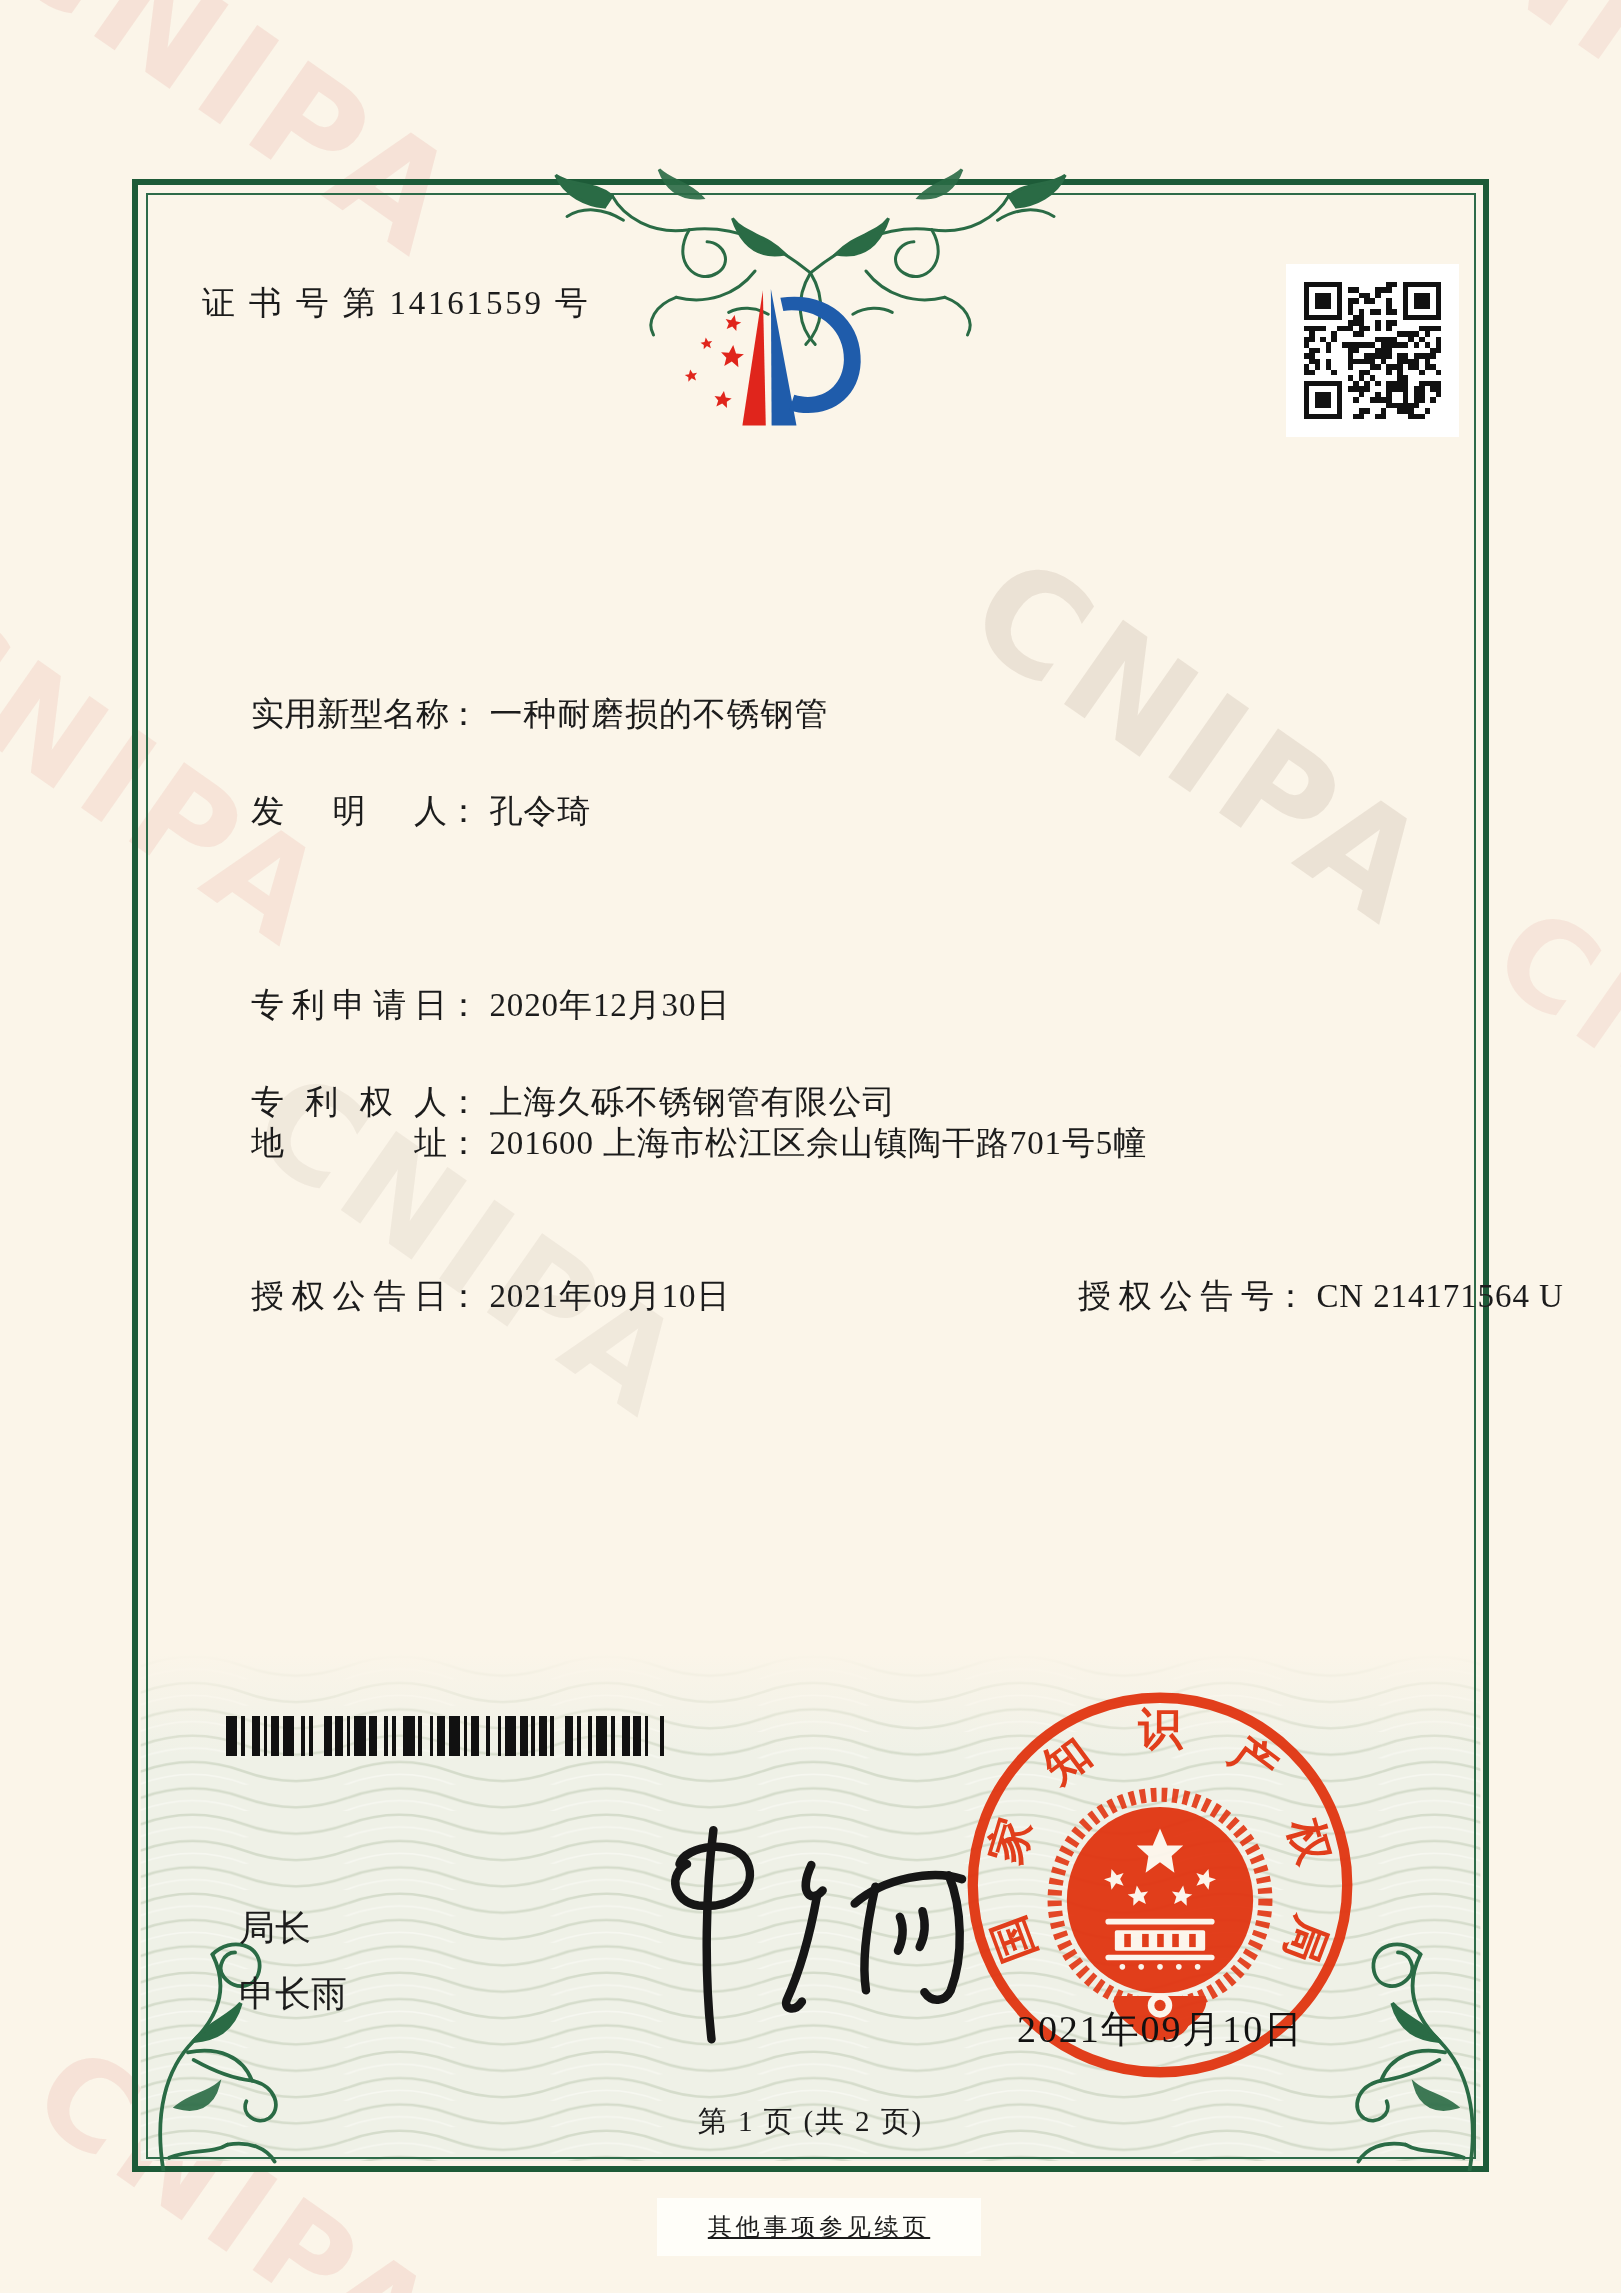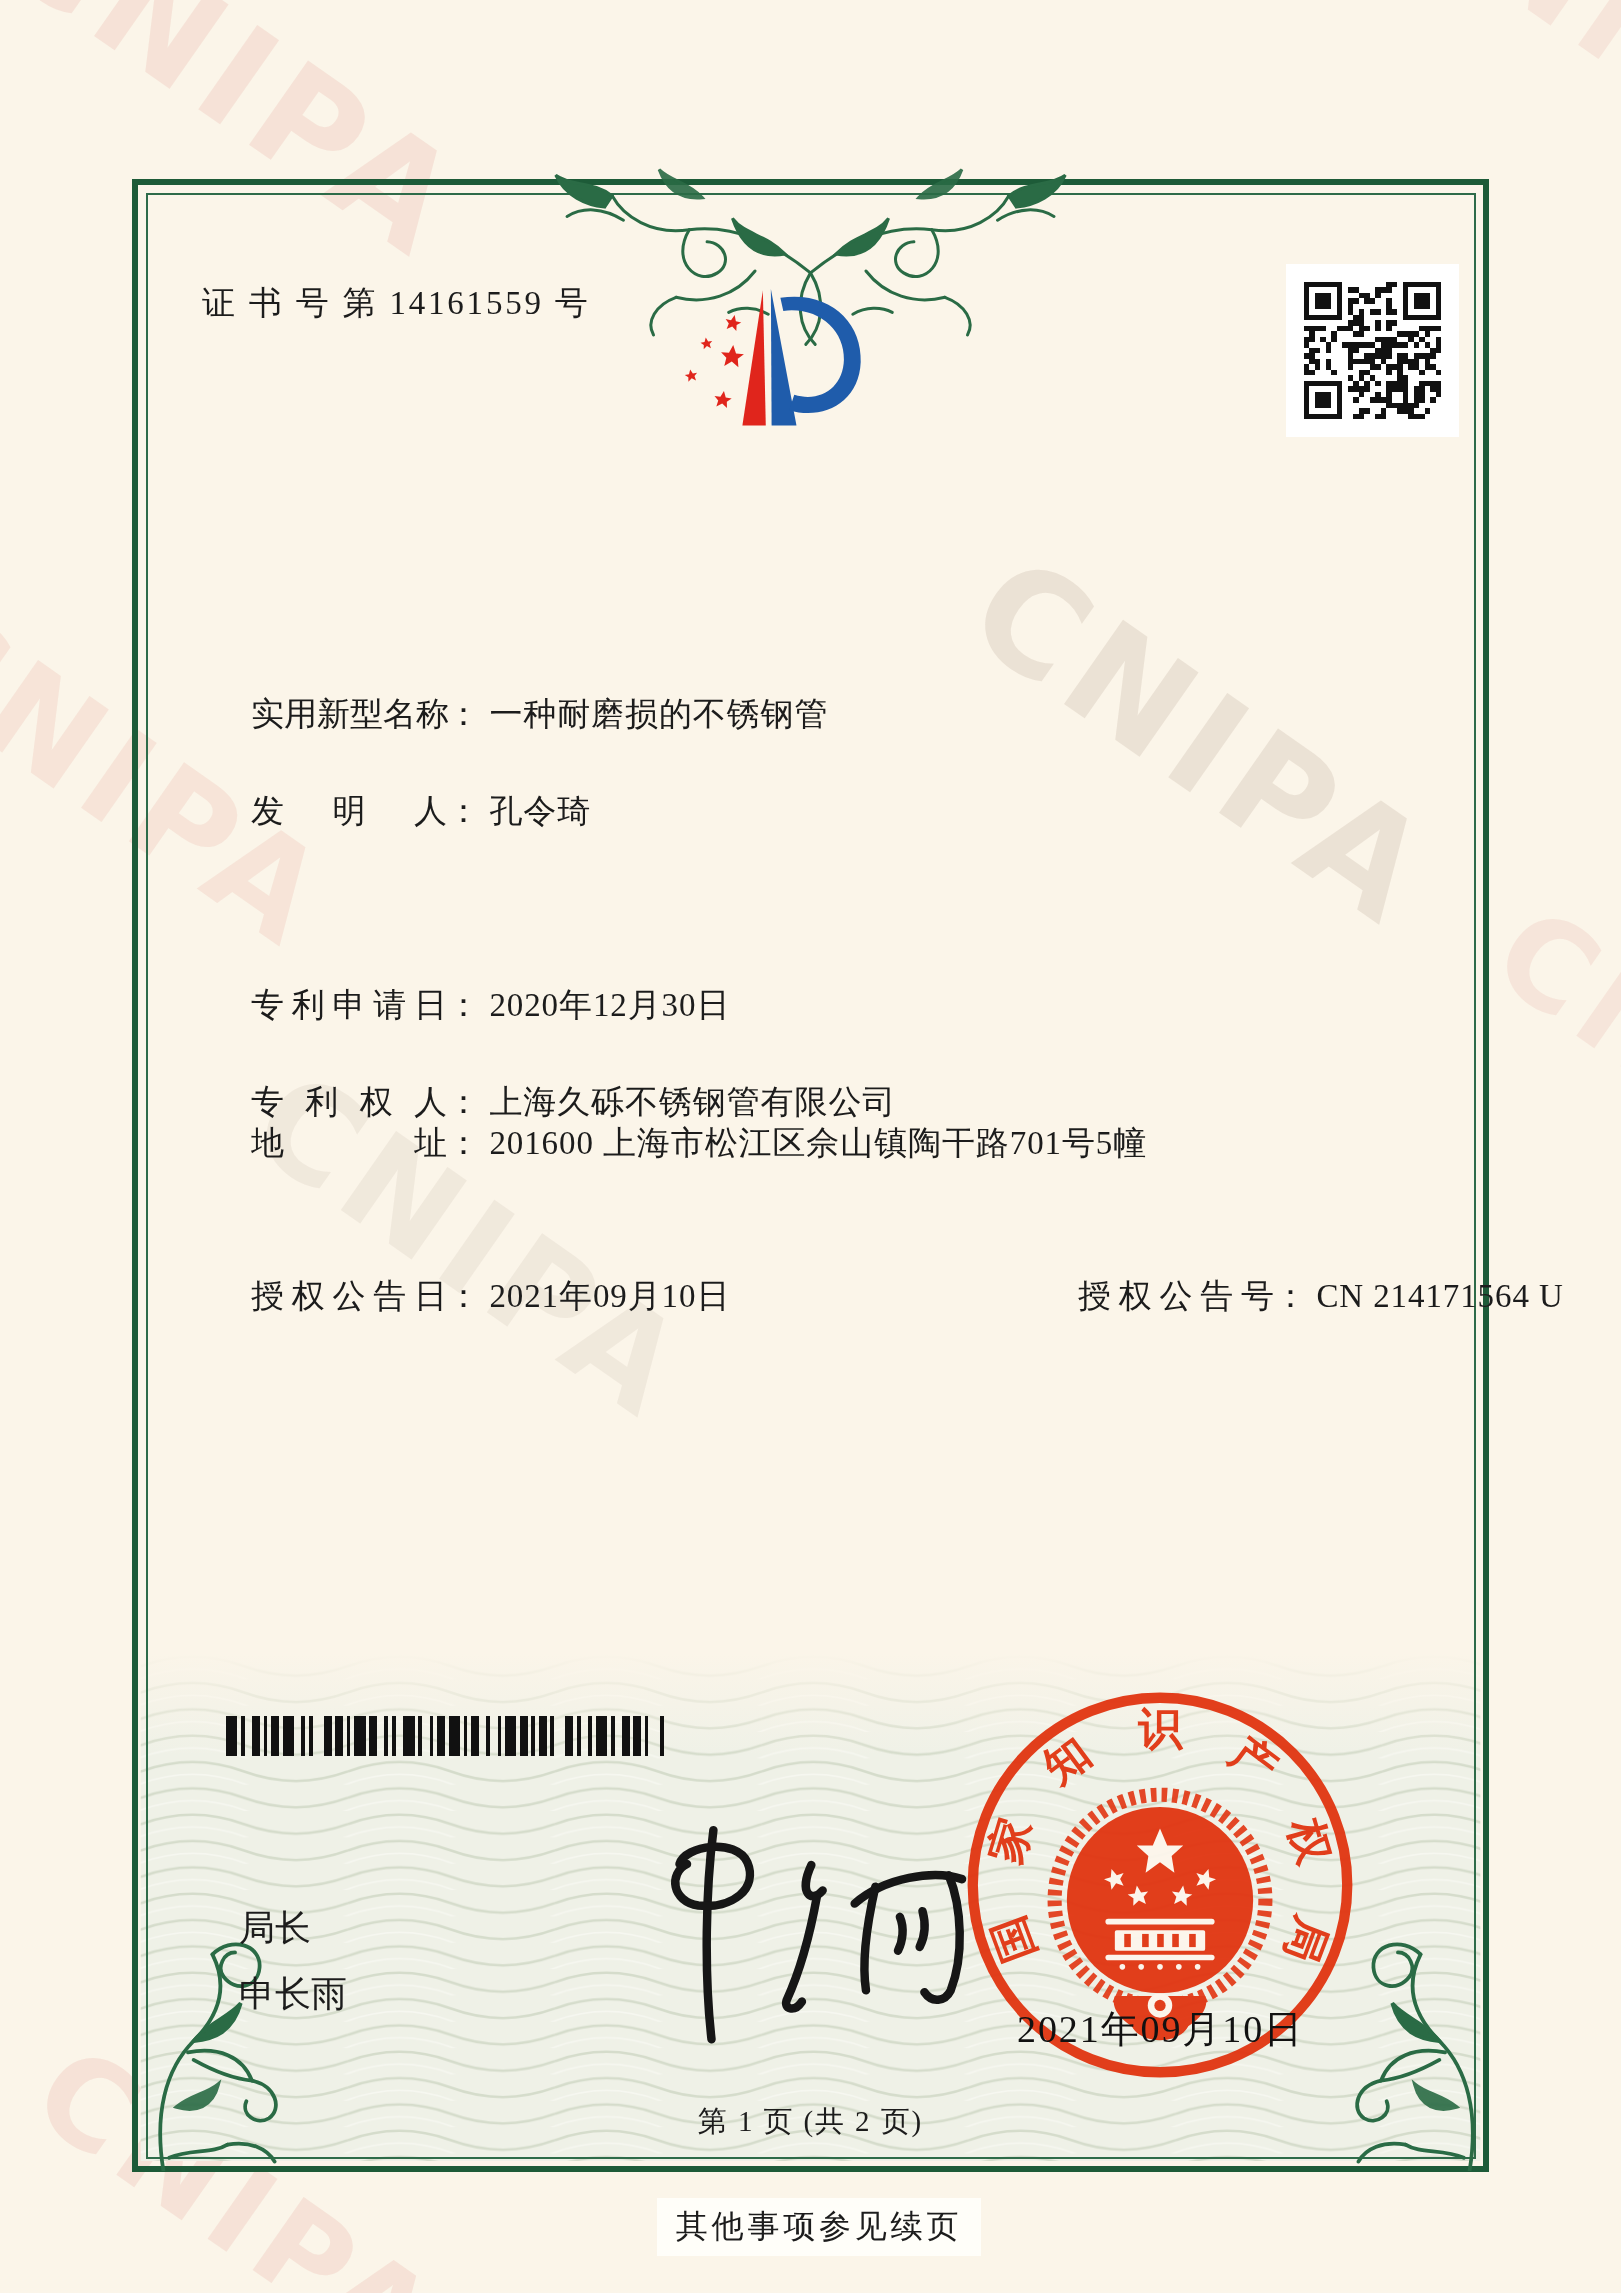--- a/index.html
+++ b/index.html
@@ -38,21 +38,21 @@
   .officer{position:absolute;left:239px;top:1895px;font-size:36px;line-height:66px;}
   .sig{position:absolute;left:574px;top:1813px;}
   
   .seal{position:absolute;left:953px;top:1678px;width:414px;height:414px;opacity:.94;}
   .seal-date{position:absolute;left:972px;top:2004px;width:377px;text-align:center;
       font-size:38px;color:#111;letter-spacing:1.9px;}
   
   .page-num{position:absolute;left:0;top:2102px;width:100%;text-align:center;font-size:29px;letter-spacing:1.9px;}
   .cont-strip{position:absolute;left:657px;top:2198px;width:324px;height:58px;background:#fffef9;
       display:flex;align-items:center;justify-content:center;}
-  .cont-note{font-size:32px;letter-spacing:3.8px;}
+  .cont-note{font-size:24px;letter-spacing:3.8px;text-decoration:underline;}
   .qr-wrap{position:absolute;left:1286px;top:264px;width:173px;height:173px;background:#ffffff;
       display:flex;align-items:center;justify-content:center;}
   .logo{position:absolute;left:646px;top:252px;}
   .orn-top{position:absolute;left:525px;top:130px;}
   .orn-bl{position:absolute;left:137px;top:1928px;}
   .orn-br{position:absolute;left:1298px;top:1928px;}
 </style>
 </head>
 <body>
 

